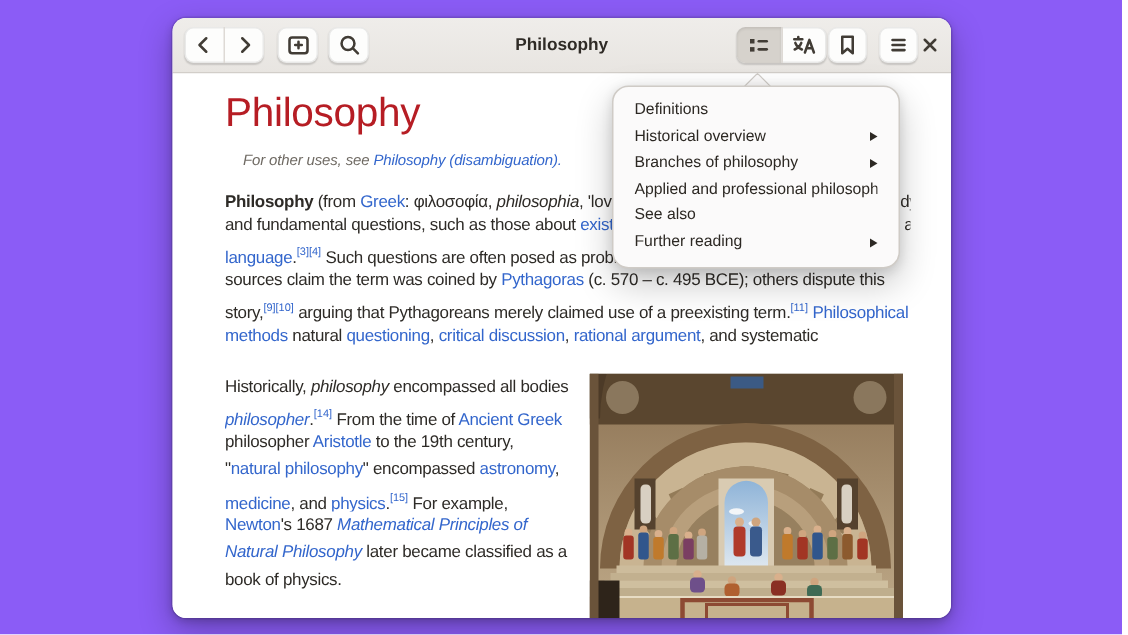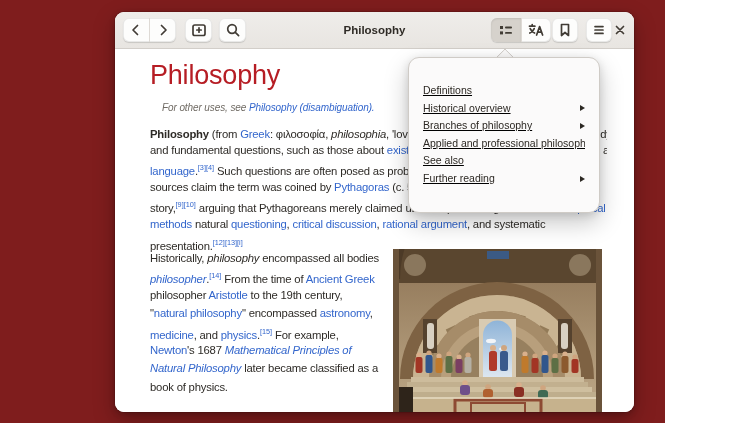--- a/index.html
+++ b/index.html
@@ -1,17 +1,17 @@
 <!DOCTYPE html>
 <html><head>
 <meta charset="utf-8">
 <style>
   html,body{margin:0;padding:0;background:#ffffff;width:752px;height:423px;overflow:hidden;
     font-family:"Liberation Sans", sans-serif;}
-  .stage{position:relative;width:665px;height:423px;background:#7f1d1d;}
+  .stage{position:relative;width:748px;height:423px;background:#8b5cf6;}
   .window{position:absolute;left:115px;top:12px;width:519px;height:400px;background:#ffffff;
     border-radius:9px;overflow:hidden;
     box-shadow:0 8px 22px rgba(0,0,0,.28), 0 2px 6px rgba(0,0,0,.18), 0 0 0 1px rgba(0,0,0,.10);}
   
   .headerbar{position:absolute;top:0;left:0;right:0;height:36px;
     background:linear-gradient(#efedea,#e8e5e1);border-bottom:1px solid #d2cec9;}
   .hb-title{position:absolute;left:140px;right:140px;top:0;height:36px;line-height:36px;
     text-align:center;font-size:11.5px;font-weight:bold;color:#2f2b26;}
   .btn{position:absolute;top:6px;height:24px;border-radius:6px;background:#fdfdfc;
     box-shadow:0 1px 1px rgba(0,0,0,.14), inset 0 0 0 1px rgba(0,0,0,.08);
@@ -41,21 +41,21 @@
   .ra{color:#3366cc;}
   .rs{color:#3366cc;font-size:7.3px;vertical-align:5px;letter-spacing:0;}
   
   .art-img{position:absolute;left:278px;top:200px;width:209px;height:175px;overflow:hidden;}
   
   .popover{position:absolute;left:293px;top:45px;width:192px;z-index:50;}
   .pop-arrow{position:absolute;left:90px;top:-6px;width:13px;height:13px;background:#fbfafa;
     border-left:1px solid #cfcbc6;border-top:1px solid #cfcbc6;transform:rotate(45deg);
     border-radius:2px 0 0 0;}
   .pop-body{position:relative;background:#fbfafa;border:1px solid #cfcbc6;border-radius:11px;
-    padding:24px 0;box-shadow:0 10px 24px rgba(0,0,0,.22), 0 2px 8px rgba(0,0,0,.12);text-decoration:underline;}
+    padding:7px 0;box-shadow:0 10px 24px rgba(0,0,0,.22), 0 2px 8px rgba(0,0,0,.12);}
   .menu-item{position:relative;height:17.6px;line-height:17.6px;padding:0 14px 0 14px;
     font-size:10.5px;color:#2c2823;display:flex;align-items:center;}
   .menu-item .lbl{flex:1 1 auto;white-space:nowrap;overflow:hidden;}
   .sub-arrow{width:0;height:0;border-left:5px solid #2c2823;border-top:3.5px solid transparent;
     border-bottom:3.5px solid transparent;margin-left:8px;flex:0 0 auto;}
 </style>
 </head>
 <body>
 
 <div class="stage">
@@ -131,21 +131,20 @@
       <div class="h1">Philosophy</div>
       <div class="hatnote"><span class="ri">For other uses, see </span><span class="ra ri">Philosophy (disambiguation).</span></div>
 
       <div class="para" id="para1">
         <div class="tl"><span class="rb">Philosophy</span><span> (from </span><span class="ra">Greek</span><span>: φιλοσοφία, </span><span class="ri">philosophia</span><span>, 'love of wisdom')</span><span class="rs">[1][2]</span><span> is the systematized study of general</span></div>
         <div class="tl"><span>and fundamental questions, such as those about </span><span class="ra">existence</span><span>, </span><span class="ra">reason</span><span>, </span><span class="ra">knowledge</span><span>, </span><span class="ra">values</span><span>, </span><span class="ra">mind</span><span>, and</span></div>
         <div class="tl"><span class="ra">language</span><span>.</span><span class="rs">[3][4]</span><span> Such questions are often posed as problems to be studied or resolved.</span><span class="rs">[5]</span><span> Some</span></div>
         <div class="tl"><span>sources claim the term was coined by </span><span class="ra">Pythagoras</span><span> (c. 570 – c. 495 BCE); others dispute this</span></div>
         <div class="tl"><span>story,</span><span class="rs">[9][10]</span><span> arguing that Pythagoreans merely claimed use of a preexisting term.</span><span class="rs">[11]</span><span class="ra"> Philosophical</span></div>
         <div class="tl"><span class="ra">methods</span><span> natural </span><span class="ra">questioning</span><span>, </span><span class="ra">critical discussion</span><span>, </span><span class="ra">rational argument</span><span>, and systematic</span></div>
-        <div class="tl"><span>presentation.</span><span class="rs">[12][13][i]</span></div>
       </div>
 
       <div class="para" id="para2">
         <div class="tl"><span>Historically, </span><span class="ri">philosophy</span><span> encompassed all bodies</span></div>
         <div class="tl"><span class="ra ri">philosopher</span><span>.</span><span class="rs">[14]</span><span> From the time of </span><span class="ra">Ancient Greek</span></div>
         <div class="tl"><span>philosopher </span><span class="ra">Aristotle</span><span> to the 19th century,</span></div>
         <div class="tl"><span>"</span><span class="ra">natural philosophy</span><span>" encompassed </span><span class="ra">astronomy</span><span>,</span></div>
         <div class="tl"><span class="ra">medicine</span><span>, and </span><span class="ra">physics</span><span>.</span><span class="rs">[15]</span><span> For example,</span></div>
         <div class="tl"><span class="ra">Newton</span><span>'s 1687 </span><span class="ra ri">Mathematical Principles of</span></div>
         <div class="tl"><span class="ra ri">Natural Philosophy</span><span> later became classified as a</span></div>

